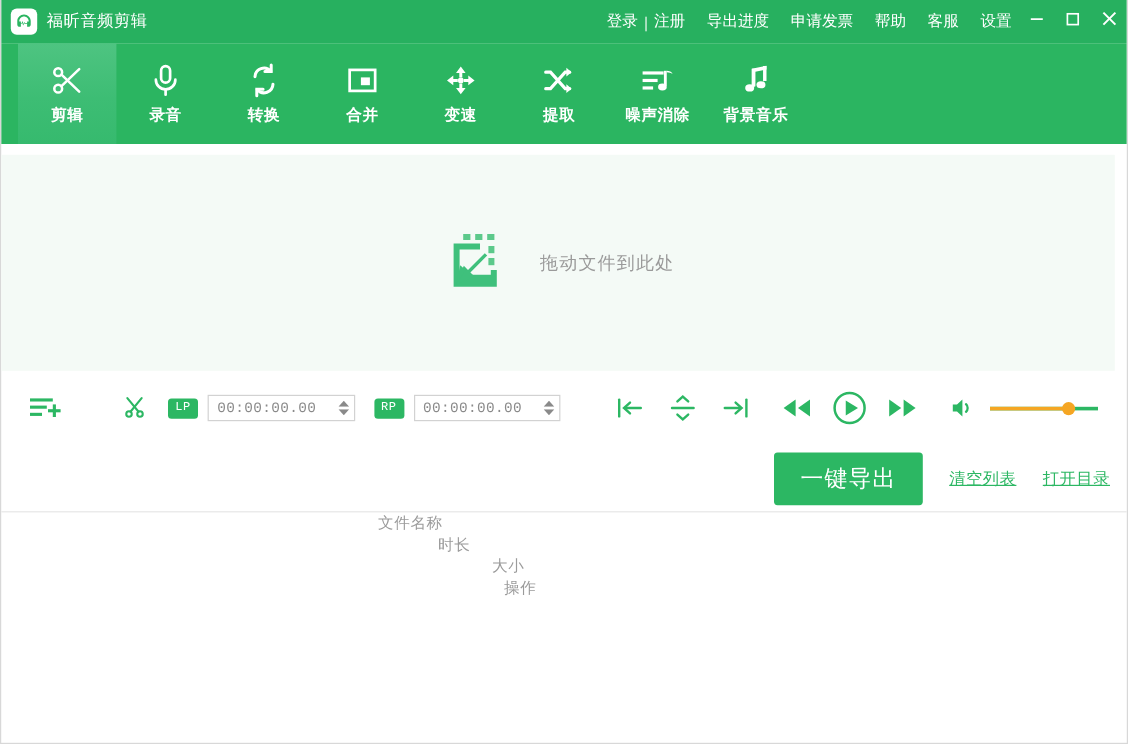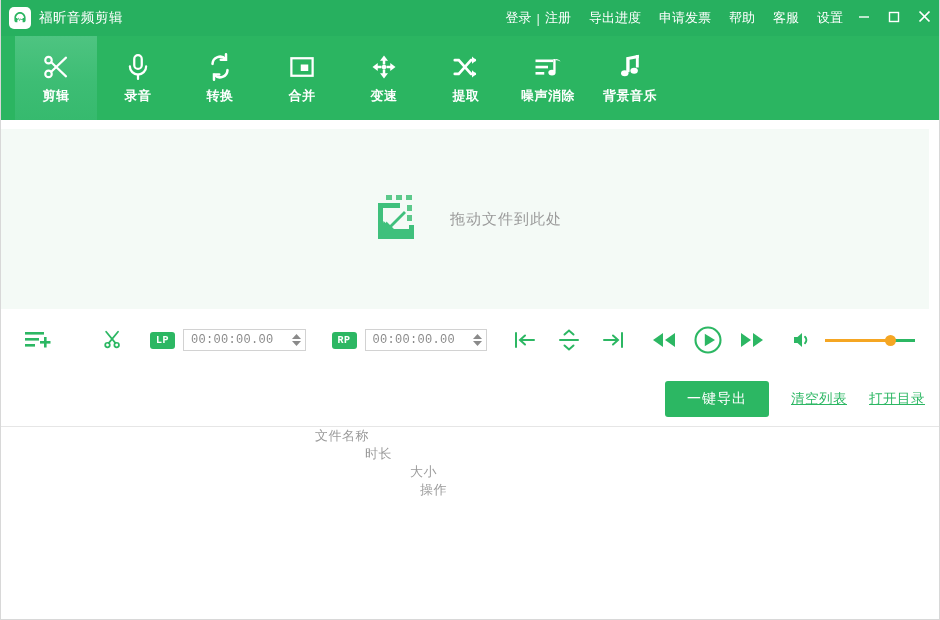--- a/index.html
+++ b/index.html
@@ -117,24 +117,24 @@
     display: flex; align-items: center; justify-content: center;
     cursor: pointer;
   }
   #addlist-btn { margin-left: 13px; }
   #cut-btn { margin-left: 50px; }
   .marker-badge {
     background: #2cb763;
     color: #ffffff;
     font-size: 10px;
     font-family: "Liberation Mono", "DejaVu Sans Mono", monospace;
-    font-weight: bold;
+    font-weight: normal;
     border-radius: 3px;
     padding: 3px 6px;
-    margin-left: 26px;
+    margin-left: 16px;
     letter-spacing: .5px;
     cursor: pointer;
   }
   .time-field {
     display: flex;
     align-items: center;
     border: 1px solid #d2d2d2;
     background: #ffffff;
     height: 22px;
     margin-left: 8px;
@@ -192,21 +192,21 @@
     height: 55px;
     display: flex; align-items: center; justify-content: flex-end;
     padding-right: 14px;
     gap: 22px;
   }
   #export-btn {
     background: #2cb763;
     color: #ffffff;
     border: none;
     font-family: inherit;
-    font-size: 14px;
+    font-size: 19px;
     letter-spacing: 1px;
     padding: 9px 22px;
     border-radius: 3px;
     cursor: pointer;
   }
   .green-link {
     color: #2cb763;
     font-size: 13.5px;
     text-decoration: underline;
     cursor: pointer;

